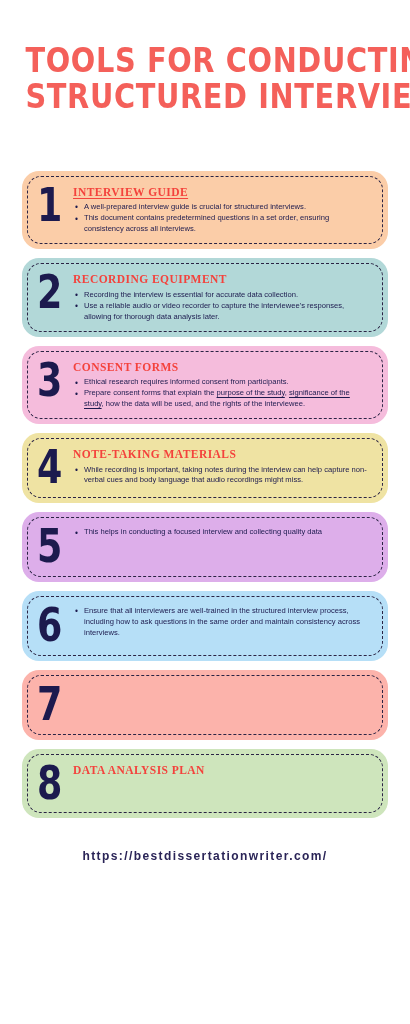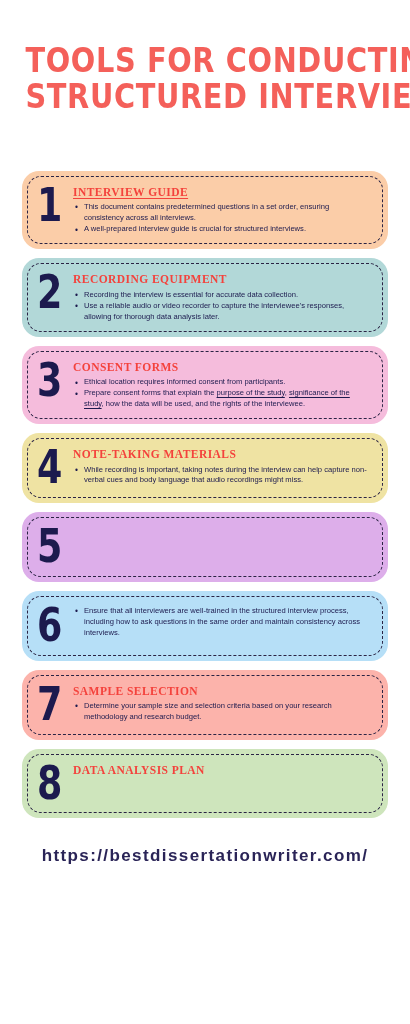--- a/index.html
+++ b/index.html
@@ -137,21 +137,21 @@
   }
 
   
   .footer {
     margin-top: 28px;
     text-align: center;
   }
 
   .footer-url {
     color: #2A2457;
-    font-size: 17px;
+    font-size: 12px;
     font-weight: bold;
     letter-spacing: 1.4px;
   }
 </style>
 </head>
 <body>
 
 <div class="page">
 
   <div class="title-block">
@@ -159,22 +159,22 @@
     <span class="title-line">STRUCTURED INTERVIEWS</span>
   </div>
 
   <div class="cards">
       <div class="card" style="background: rgb(251, 205, 168);">
         <div class="card-inner">
           <div class="card-number">1</div>
           <div class="card-body">
             <div class="card-heading underlined">INTERVIEW GUIDE</div>
             <ul class="bullets">
+              <li>A well-prepared interview guide is crucial for structured interviews.</li>
               <li>This document contains predetermined questions in a set order, ensuring consistency across all interviews.</li>
-              <li>A well-prepared interview guide is crucial for structured interviews.</li>
             </ul>
           </div>
         </div>
       </div>
       <div class="card" style="background: rgb(178, 216, 216);">
         <div class="card-inner">
           <div class="card-number">2</div>
           <div class="card-body">
             <div class="card-heading">RECORDING EQUIPMENT</div>
             <ul class="bullets">
@@ -183,21 +183,21 @@
             </ul>
           </div>
         </div>
       </div>
       <div class="card" style="background: rgb(245, 188, 220);">
         <div class="card-inner">
           <div class="card-number">3</div>
           <div class="card-body">
             <div class="card-heading">CONSENT FORMS</div>
             <ul class="bullets">
-              <li>Ethical location requires informed consent from participants.</li>
+              <li>Ethical research requires informed consent from participants.</li>
               <li>Prepare consent forms that explain the <u>purpose of the study</u>, <u>significance of the study</u>, how the data will be used, and the rights of the interviewee.</li>
             </ul>
           </div>
         </div>
       </div>
       <div class="card" style="background: rgb(239, 227, 163);">
         <div class="card-inner">
           <div class="card-number">4</div>
           <div class="card-body">
             <div class="card-heading">NOTE-TAKING MATERIALS</div>
@@ -205,43 +205,38 @@
               <li>While recording is important, taking notes during the interview can help capture non-verbal cues and body language that audio recordings might miss.</li>
             </ul>
           </div>
         </div>
       </div>
       <div class="card" style="background: rgb(221, 174, 234);">
         <div class="card-inner">
           <div class="card-number">5</div>
           <div class="card-body">
             <ul class="bullets">
+              <li>This helps in conducting a focused interview and collecting quality data</li>
             </ul>
           </div>
         </div>
       </div>
       <div class="card" style="background: rgb(182, 223, 247);">
         <div class="card-inner">
           <div class="card-number">6</div>
           <div class="card-body">
             <ul class="bullets">
               <li>Ensure that all interviewers are well-trained in the structured interview process, including how to ask questions in the same order and maintain consistency across interviews.</li>
             </ul>
           </div>
         </div>
       </div>
       <div class="card" style="background: rgb(252, 179, 171);">
         <div class="card-inner">
           <div class="card-number">7</div>
-          <div class="card-body">
-            <div class="card-heading">SAMPLE SELECTION</div>
-            <ul class="bullets">
-              <li>Determine your sample size and selection criteria based on your research methodology and research budget.</li>
-            </ul>
-          </div>
         </div>
       </div>
       <div class="card" style="background: rgb(206, 229, 188);">
         <div class="card-inner">
           <div class="card-number">8</div>
           <div class="card-body">
             <div class="card-heading">DATA ANALYSIS PLAN</div>
           </div>
         </div>
       </div>

